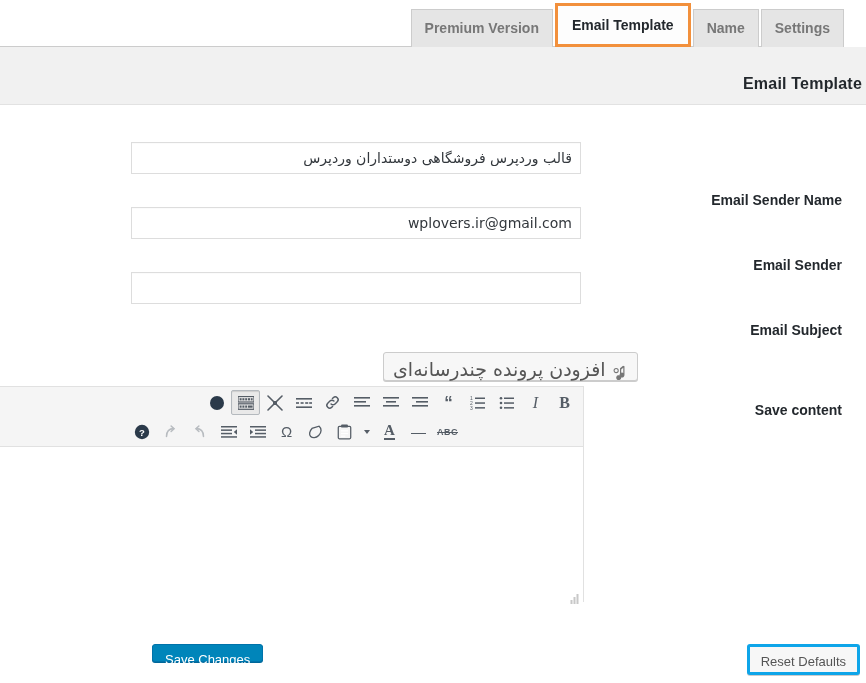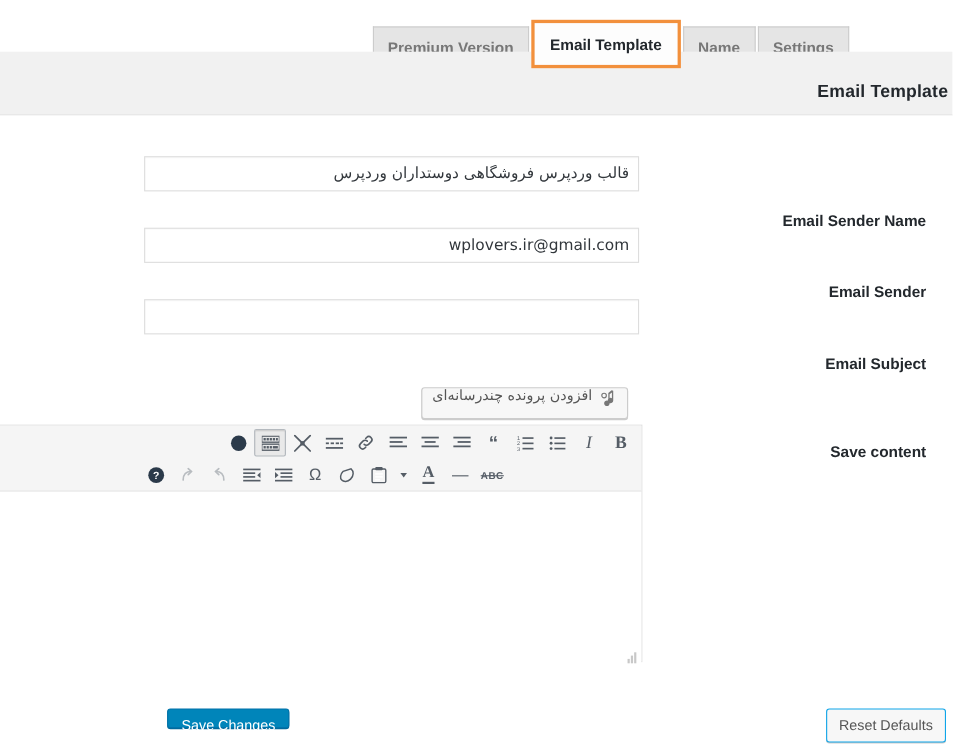--- a/index.html
+++ b/index.html
@@ -7,21 +7,21 @@
     margin: 0; padding: 0;
     width: 866px; height: 683px;
     background: #ffffff;
     font-family: "Liberation Sans", "DejaVu Sans", sans-serif;
     overflow: hidden;
   }
   #root { position: relative; width: 866px; height: 683px; background:#fff; }
 
   
   .tabbar {
-    position: absolute; left: 0; top: 15px; width: 772px; height: 47px;
+    position: absolute; left: 0; top: 0; width: 844px; height: 47px;
     border-bottom: 1px solid #cccccc;
     background: #ffffff;
   }
   .tabs {
     position: absolute; right: 0; top: 9px;
     display: flex; flex-direction: row; align-items: flex-end; height: 38px;
   }
   .tab {
     height: 38px; line-height: 36px;
     padding: 0 13px;
@@ -84,27 +84,27 @@
     box-shadow: 0 1px 1px rgba(0,0,0,.02) inset;
     outline: none;
   }
   .txtfield.ltrval { direction: ltr; text-align: right; }
   .txtfield::placeholder { color:#a9a9a9; }
 
   
   .addmedia {
     position: absolute; left: 383px; top: 352px;
     height: 29px;
-    display: flex; align-items: flex-start; gap: 6px;
+    display: flex; align-items: flex-end; gap: 6px;
     padding: 0 9px;
     background: #f7f7f7;
     border: 1px solid #cccccc;
     border-radius: 3px;
     color: #555555;
-    font-size: 13px;
+    font-size: 19px;
     direction: rtl;
     cursor: pointer;
     box-shadow: 0 1px 0 #cccccc;
     font-family: "DejaVu Sans", "Liberation Sans", sans-serif;
     white-space: nowrap;
   }
   .addmedia .mediaicon { display:inline-flex; align-items:center; }
 
   
   .editor {
@@ -180,21 +180,21 @@
     background:#0085ba; border:1px solid #0073aa;
     border-radius:3px;
     color:#ffffff; font-size:13px; font-weight:normal;
     line-height:29px; cursor:pointer;
     box-shadow: 0 1px 0 #006799;
     white-space:nowrap;
   }
   .btn-secondary {
     position:absolute; right:6px; top:14px;
     height:31px; padding:0 11px;
-    background:#f7f7f7; border:1px solid #0ea5e9;
+    background:#f7f7f7; border:3px solid #0ea5e9;
     border-radius:3px;
     color:#555555; font-size:13px;
     line-height:29px; cursor:pointer;
     box-shadow: 0 1px 0 #cccccc;
     white-space:nowrap;
   }
 </style>
 </head>
 <body>
 

